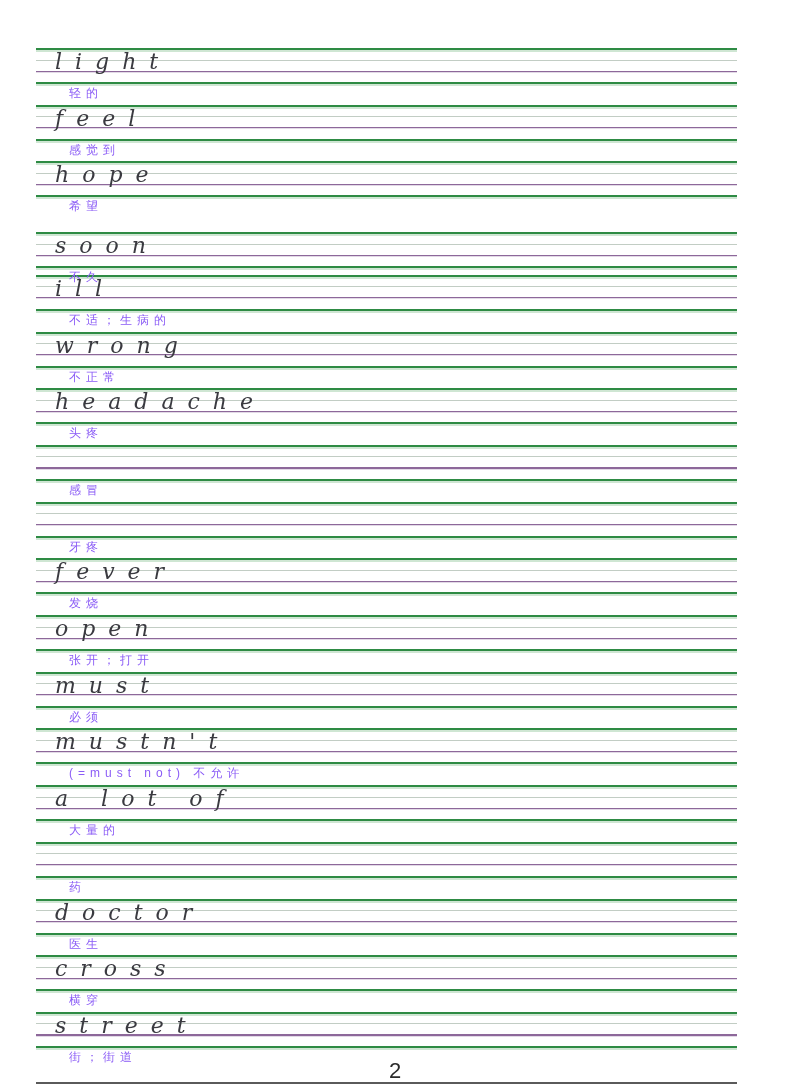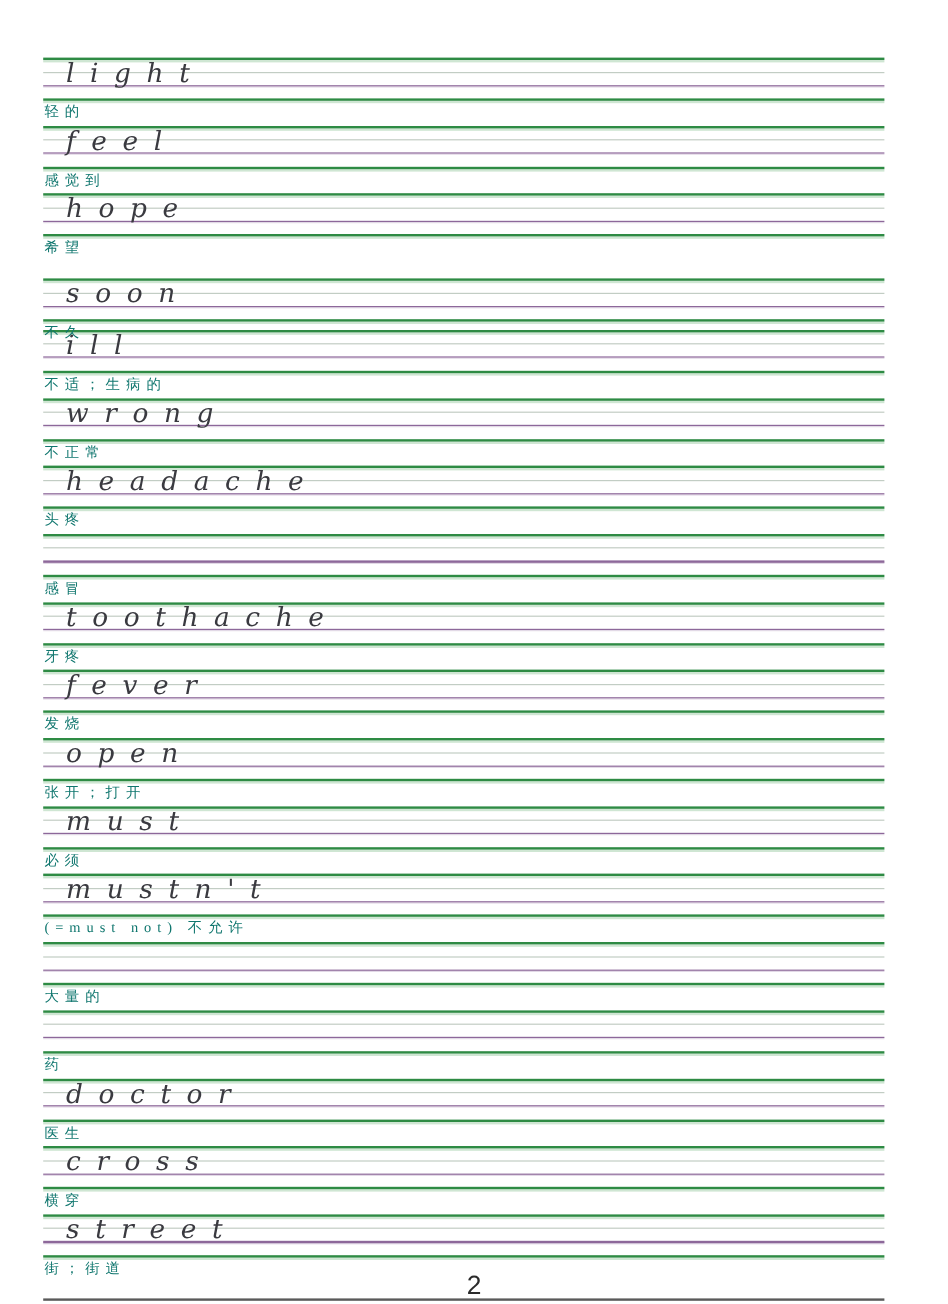--- a/index.html
+++ b/index.html
@@ -34,27 +34,27 @@
     font-style: italic;
     font-weight: normal;
     font-size: 22px;
     line-height: 1;
     letter-spacing: 13px;
     color: #3a3a40;
     white-space: nowrap;
   }
   .annot {
     position: absolute;
-    left: 1px; top: 38px;
+    left: 33px; top: 38px;
     z-index: 1;
-    font-family: Liberation Serif, serif;
+    font-family: Liberation Sans, sans-serif;
     font-size: 12px;
     line-height: 14px;
     letter-spacing: 5px;
-    color: #0f766e;
+    color: #8b5cf6;
     white-space: nowrap;
   }
   .footer-rule {
     position: absolute;
     left: 36px; width: 701px;
     top: 1082px; height: 2px;
     background: #5a5a5a;
   }
   .page-number {
     position: absolute;
@@ -141,21 +141,20 @@
     <div class="ln ln-base"></div>
     <div class="ln ln-bottom"></div>
     <span class="annot">感冒</span>
   </div>
 
   <div class="entry" style="top: 501.6px;">
     <div class="ln ln-top"></div>
     <div class="ln ln-mid"></div>
     <div class="ln ln-base"></div>
     <div class="ln ln-bottom"></div>
-    <span class="word">toothache</span>
     <span class="annot">牙疼</span>
   </div>
 
   <div class="entry" style="top: 558.3px;">
     <div class="ln ln-top"></div>
     <div class="ln ln-mid"></div>
     <div class="ln ln-base"></div>
     <div class="ln ln-bottom"></div>
     <span class="word">fever</span>
     <span class="annot">发烧</span>
@@ -186,20 +185,21 @@
     <div class="ln ln-bottom"></div>
     <span class="word">mustn't</span>
     <span class="annot">(=must not) 不允许</span>
   </div>
 
   <div class="entry" style="top: 785.1px;">
     <div class="ln ln-top"></div>
     <div class="ln ln-mid"></div>
     <div class="ln ln-base"></div>
     <div class="ln ln-bottom"></div>
+    <span class="word">a lot of</span>
     <span class="annot">大量的</span>
   </div>
 
   <div class="entry" style="top: 841.8px;">
     <div class="ln ln-top"></div>
     <div class="ln ln-mid"></div>
     <div class="ln ln-base"></div>
     <div class="ln ln-bottom"></div>
     <span class="annot">药</span>
   </div>

